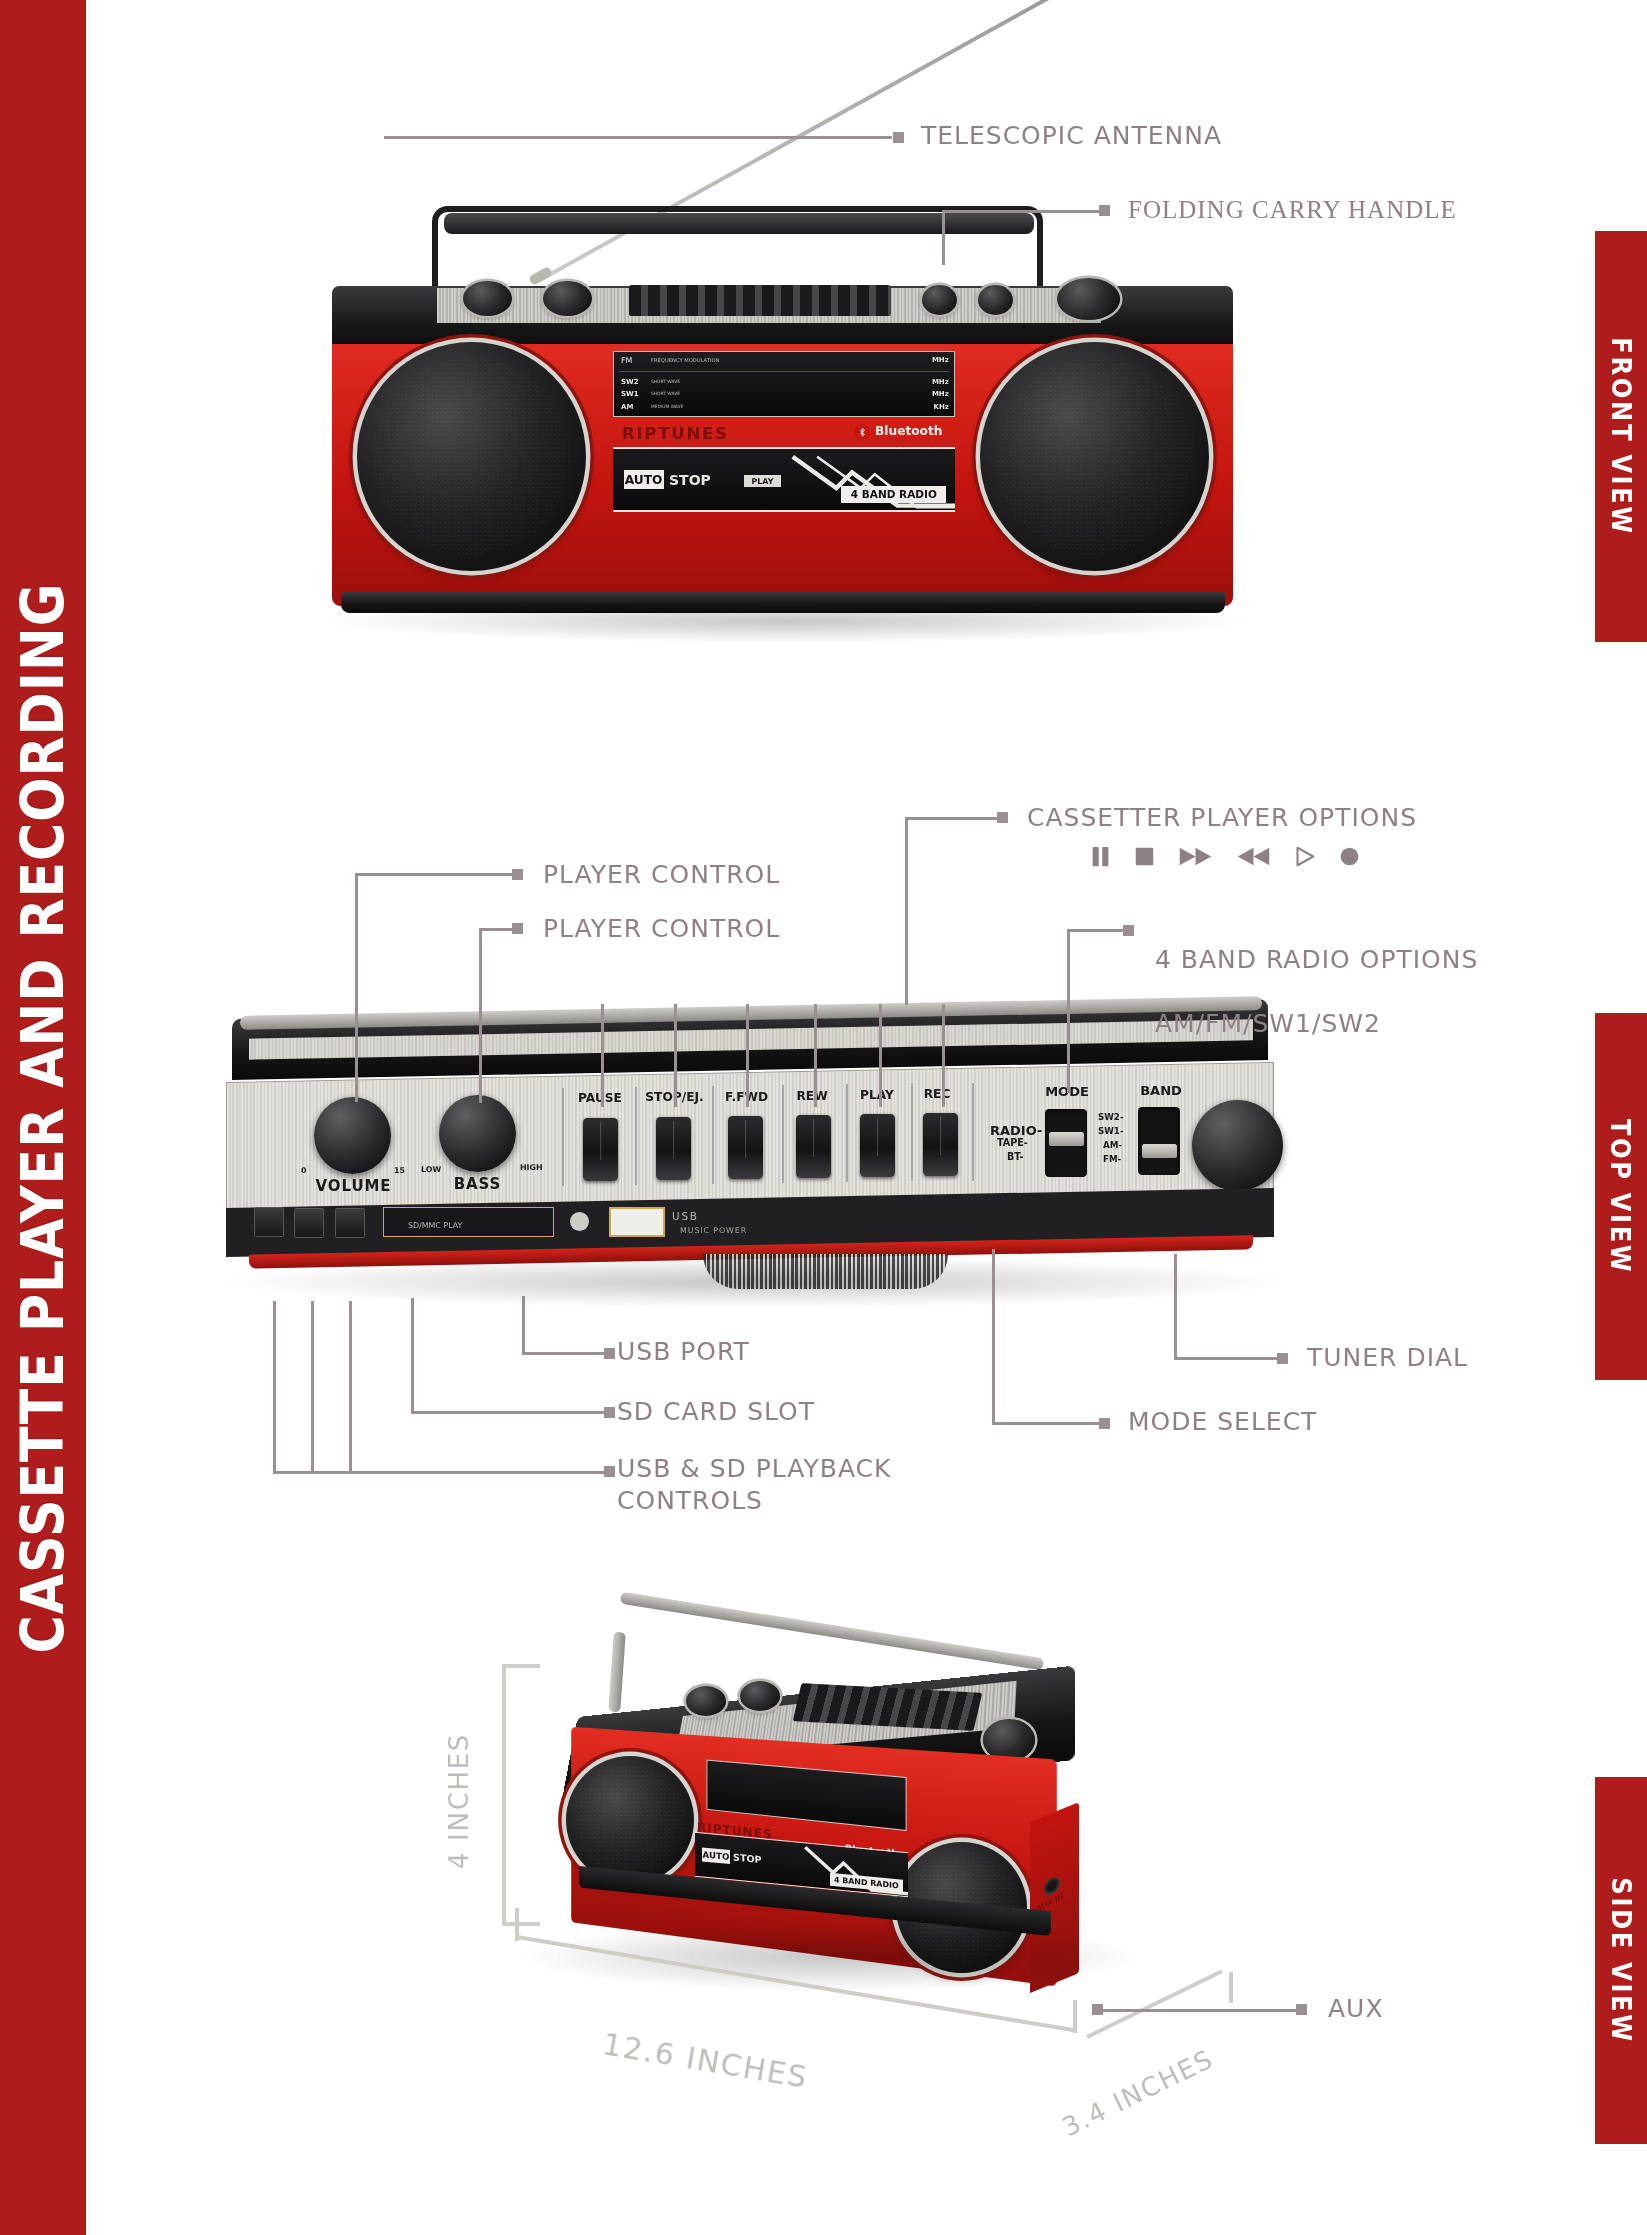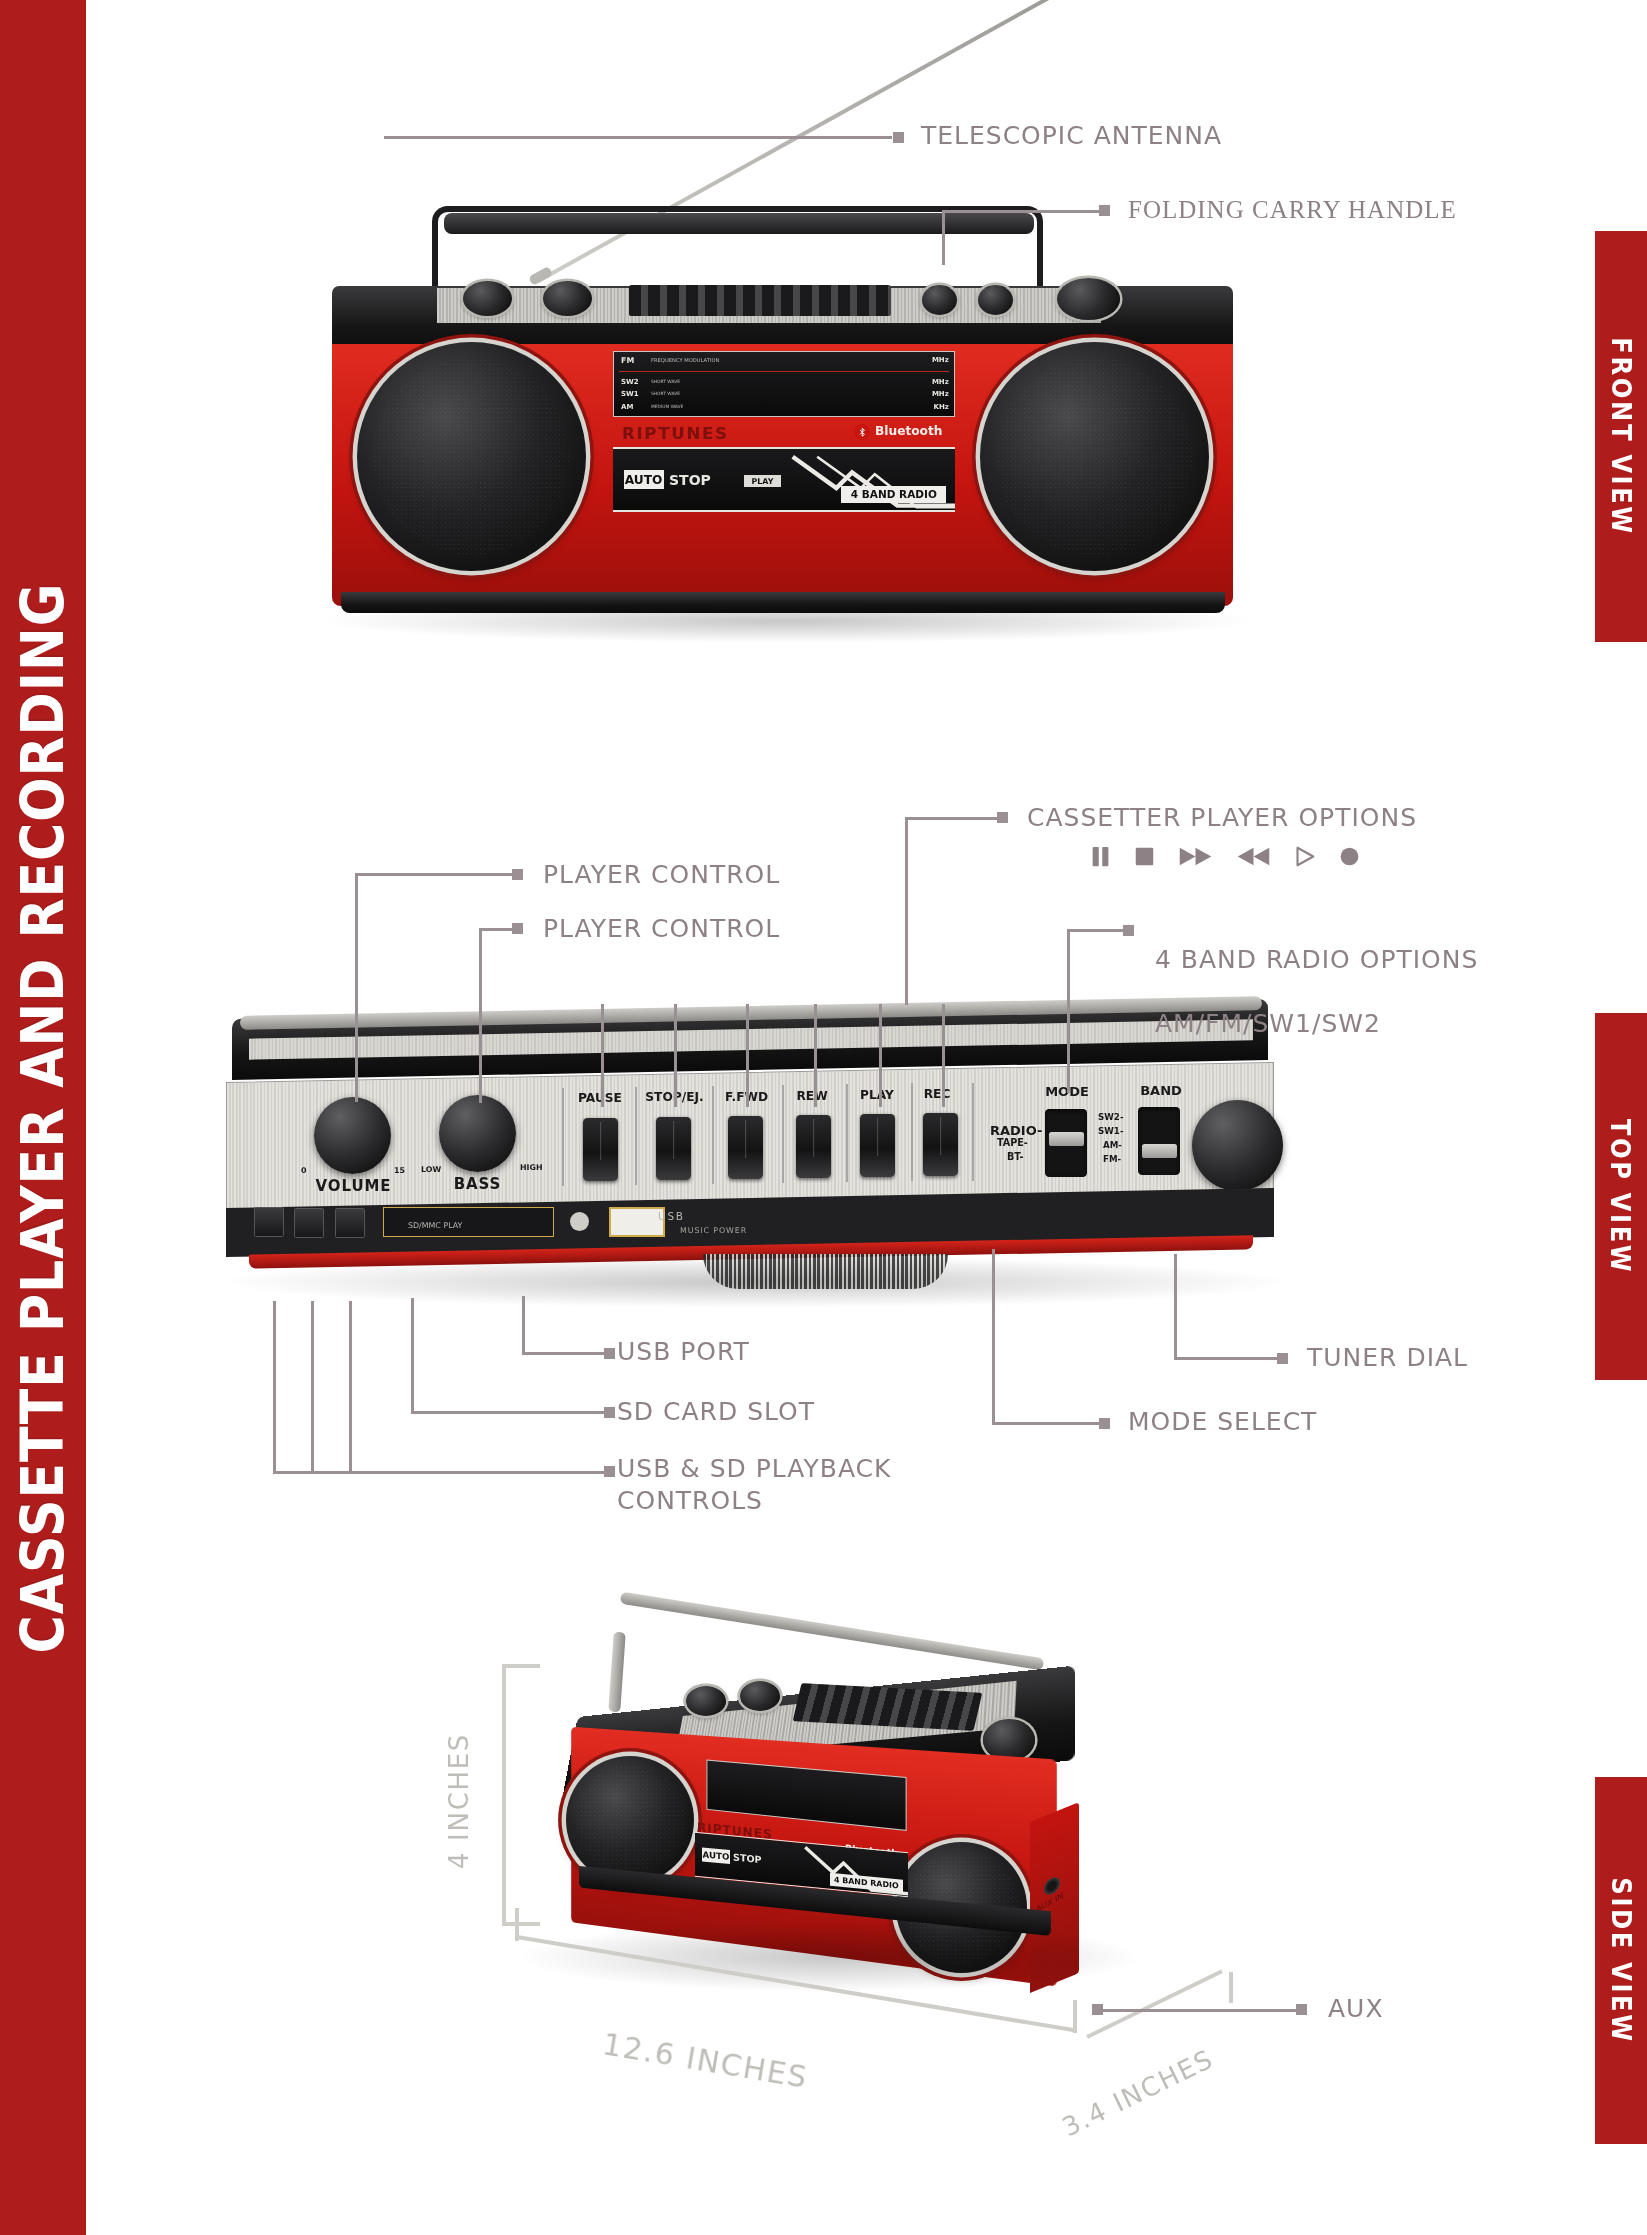--- a/index.html
+++ b/index.html
@@ -241,21 +241,21 @@
   <div class="knob" style="left:590px;top:128px;width:35px;height:30px;"></div>
   <div class="knob" style="left:646px;top:128px;width:35px;height:30px;"></div>
 
   <div class="bb-body" style="left:0px; top:187px; width:901px; height:262px; border-radius:0 0 8.7px 8.7px;"></div>
 
   <div class="speaker" style="left:24.5px; top:185px; width:229px; height:229px;"></div>
 
   <div class="speaker" style="left:648px; top:185px; width:229px; height:229px;"></div>
 
   <div class="dialplate" style="left:281px; top:194px; width:342px; height:66px;">
-    <div class="tinytxt" style="left:7px;top:4.4px;font-size:7.9px;font-weight:700;">FM</div>
+    <div class="tinytxt" style="left:7px;top:4.4px;font-size:7.9px;font-weight:400;">FM</div>
     <div class="tinytxt" style="left:37px;top:5.2px;font-size:5.2px;opacity:.75;">FREQUENCY MODULATION</div>
     <div class="tinytxt" style="right:5.2px;top:4.4px;font-size:7px;font-weight:700;">MHz</div>
     <div style="position:absolute;left:5.2px;top:19px;right:5.2px;height:0.9px;background:#b9261c;"></div>
 
     <div class="tinytxt" style="left:7px;top:26px;font-size:7px;font-weight:700;">SW2</div>
     <div class="tinytxt" style="left:37px;top:27px;font-size:4.4px;opacity:.75;">SHORT WAVE</div>
     <div class="tinytxt" style="right:5.2px;top:26px;font-size:7px;font-weight:700;">MHz</div>
 
     <div class="tinytxt" style="left:7px;top:38px;font-size:7px;font-weight:700;">SW1</div>
     <div class="tinytxt" style="left:37px;top:39px;font-size:4.4px;opacity:.75;">SHORT WAVE</div>
@@ -372,21 +372,21 @@
   <div class="minibtn" style="left:40px;top:203px;width:30px;height:30px;"></div>
   <div class="minibtn" style="left:80px;top:204px;width:30px;height:30px;"></div>
   <div class="minibtn" style="left:121px;top:204px;width:30px;height:30px;"></div>
 
   <div class="sdslot" style="left:169px;top:203px;width:171px;height:30px;"></div>
   <div class="tinytxt" style="left:194px;top:217px;font-size:7.9px;color:#b9b7b2;">SD/MMC PLAY</div>
 
   <div style="position:absolute;left:356px;top:208px;width:19px;height:19px;border-radius:50%;background:#cfcdc8;"></div>
 
   <div class="usbport" style="left:395px;top:203px;width:56px;height:30px;"></div>
-  <div class="tinytxt" style="left:444px;top:206px;font-size:10.5px;color:#b9b7b2;letter-spacing:1.7px;text-align:right;">USB</div>
+  <div class="tinytxt" style="left:458px;top:206px;font-size:10.5px;color:#b9b7b2;letter-spacing:1.7px;text-align:right;">USB</div>
   <div class="tinytxt" style="left:466px;top:222px;font-size:7.9px;color:#a6a4a0;letter-spacing:0.9px;">MUSIC POWER</div>
 
   <div style="position:absolute;left:35px;top:241px;width:1004px;height:14px;
               background:linear-gradient(180deg,#d4231a,#8e110d);border-radius:0 0 7px 7px;transform:skewY(-1.1deg);"></div>
   <div style="position:absolute;left:489px;top:250px;width:245px;height:35px;
               border-radius:0 0 140px 140px;
               background:repeating-linear-gradient(90deg,#2a2a2c 0 2.6px,#dedcd7 2.6px 4.4px);opacity:.85;"></div>
   <div class="shadow-ell" style="left:0px; top:252px; width:1083px; height:52px;"></div>
 </div>
 

